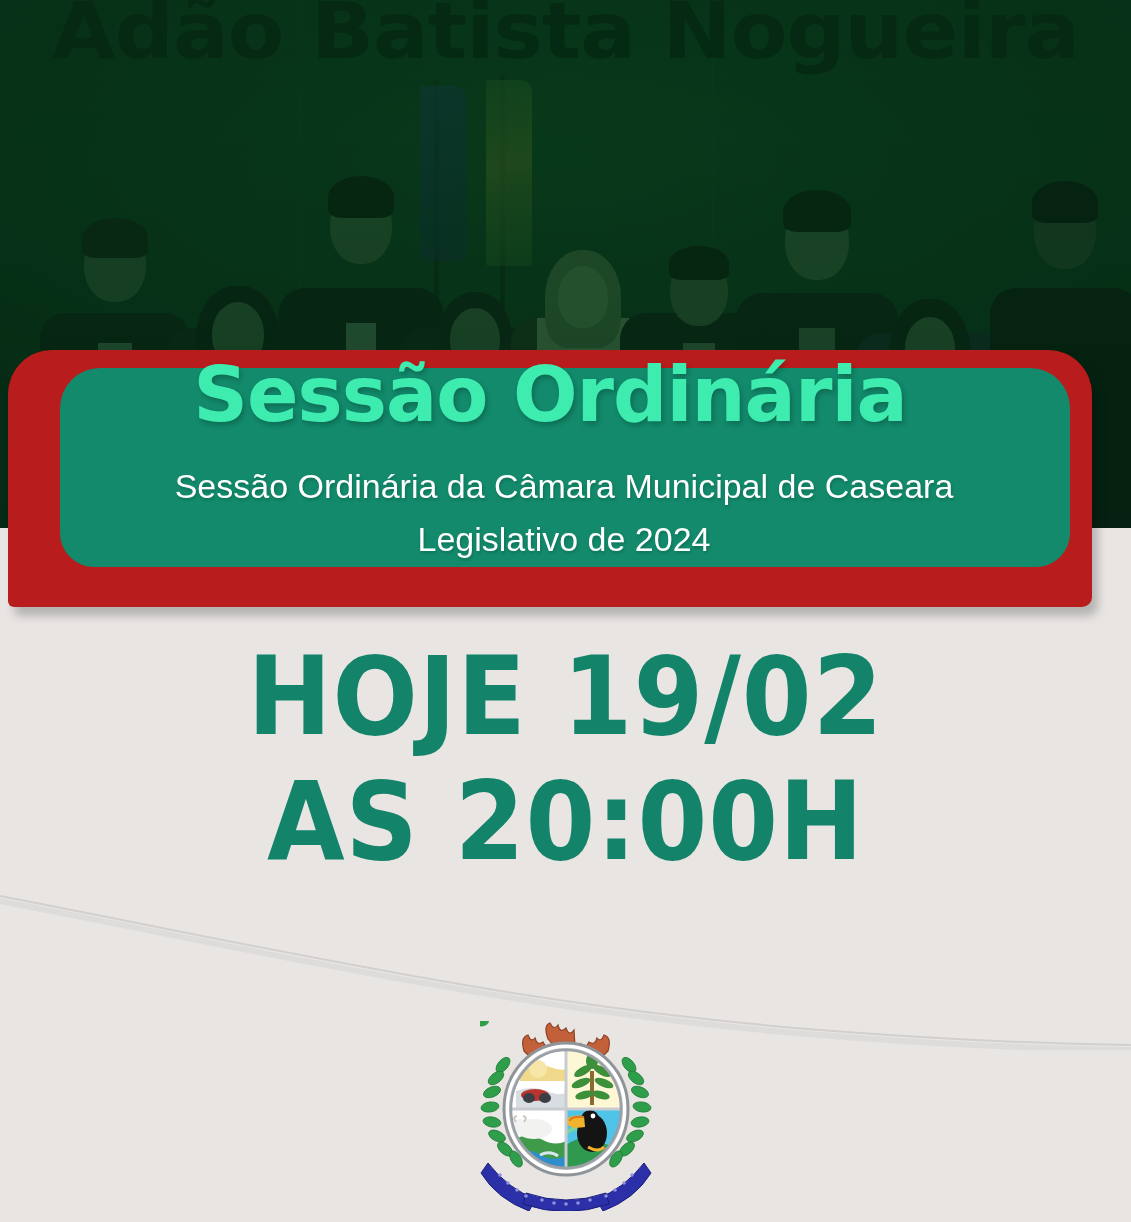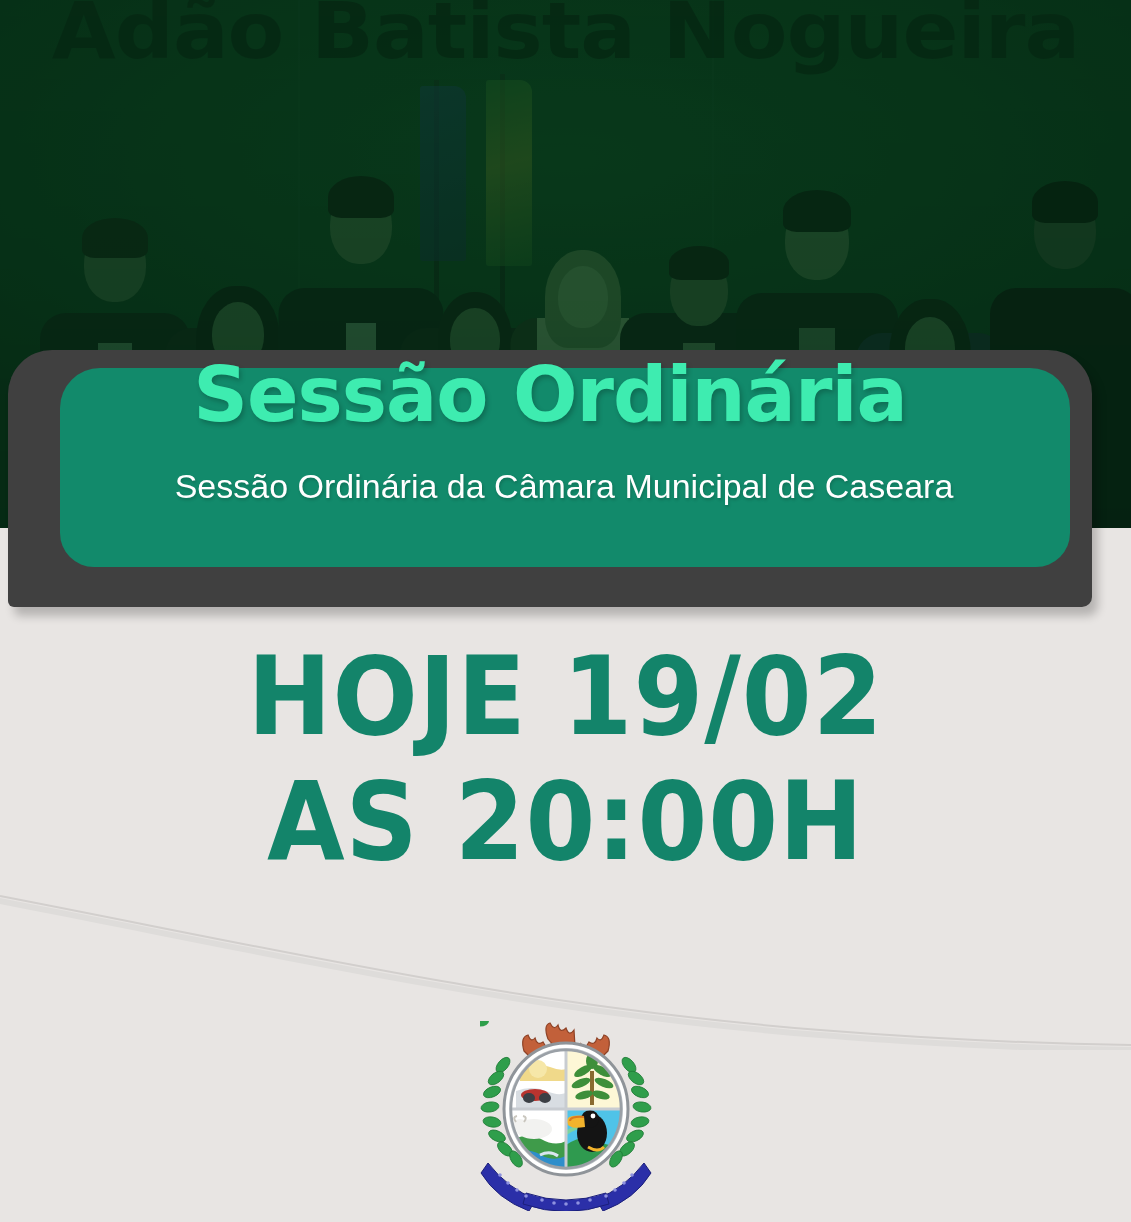--- a/index.html
+++ b/index.html
@@ -116,21 +116,21 @@
     background: rgba(10,72,36,0.42);
   }
 
   
   .title-card {
     position: absolute;
     left: 8px;
     top: 350px;
     width: 1084px;
     height: 257px;
-    background: #404040;
+    background: #b91c1c;
     border-radius: 44px 44px 10px 6px;
     box-shadow: 6px 9px 10px rgba(0,0,0,0.22);
   }
   .title-inner {
     position: absolute;
     left: 52px;
     top: 18px;
     right: 22px;
     bottom: 40px;
     background: #128a6b;
@@ -320,20 +320,21 @@
 
     <div class="green-wash"></div>
     <div class="green-tint"></div>
   </div>
 
   <div class="title-card">
     <div class="title-inner"></div>
     <div class="poster-title">Sessão Ordinária</div>
     <div class="poster-subtitle">
       <span>Sessão Ordinária da Câmara Municipal de Caseara</span>
+      <span>Legislativo de 2024</span>
     </div>
   </div>
 
   <div class="date-block">
     <span>HOJE 19/02</span>
     <span>AS 20:00H</span>
   </div>
 
   <svg class="wave" viewBox="0 0 1131 170" preserveAspectRatio="none">
     <path d="M0,18 C280,72 520,128 820,152 C960,163 1060,166 1131,167 L1131,170 L0,170 Z" fill="#dedcda"></path>

